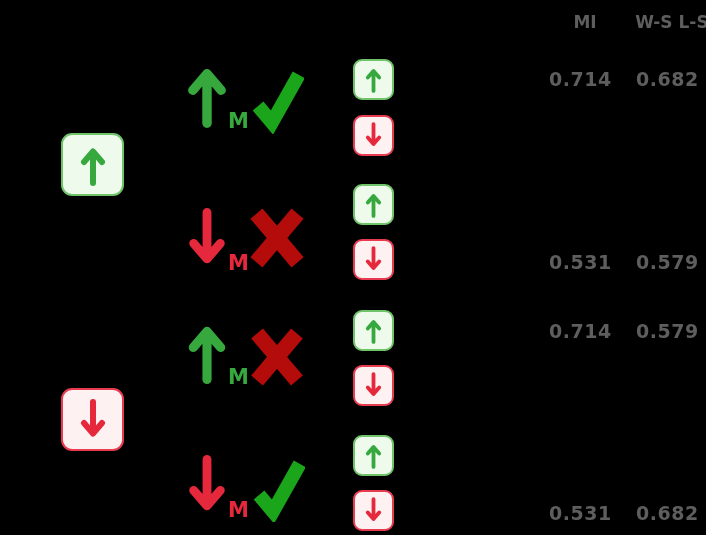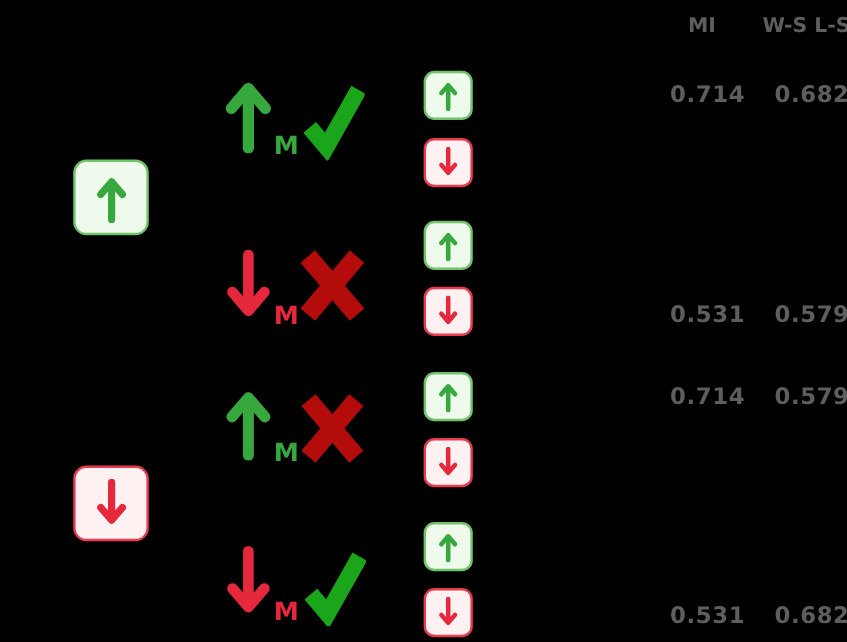--- a/index.html
+++ b/index.html
@@ -14,21 +14,21 @@
   .canvas{
     position:relative;width:706px;height:535px;background:var(--background);
     overflow:hidden;font-family:"DejaVu Sans","Liberation Sans",sans-serif;
   }
   .hdr{
     position:absolute;color:var(--text-gray);font-weight:700;font-size:17px;
     text-align:center;line-height:22px;
   }
   .val{
     position:absolute;color:var(--text-gray);font-weight:700;font-size:19px;
-    width:72px;text-align:right;line-height:24px;letter-spacing:0.5px;
+    width:72px;text-align:left;line-height:24px;letter-spacing:0.5px;
   }
   .box{
     position:absolute;box-sizing:border-box;display:flex;
     align-items:center;justify-content:center;
   }
   .box.green{background:var(--green-fill);border:2.5px solid var(--green-border);}
   .box.pink{background:var(--pink-fill);border:2.5px solid var(--red-border);}
   .box.big{width:63px;height:63px;border-radius:11px;}
   .box.small{width:41px;height:41px;border-radius:9px;border-width:2px;}
   .glyph{position:absolute;}

